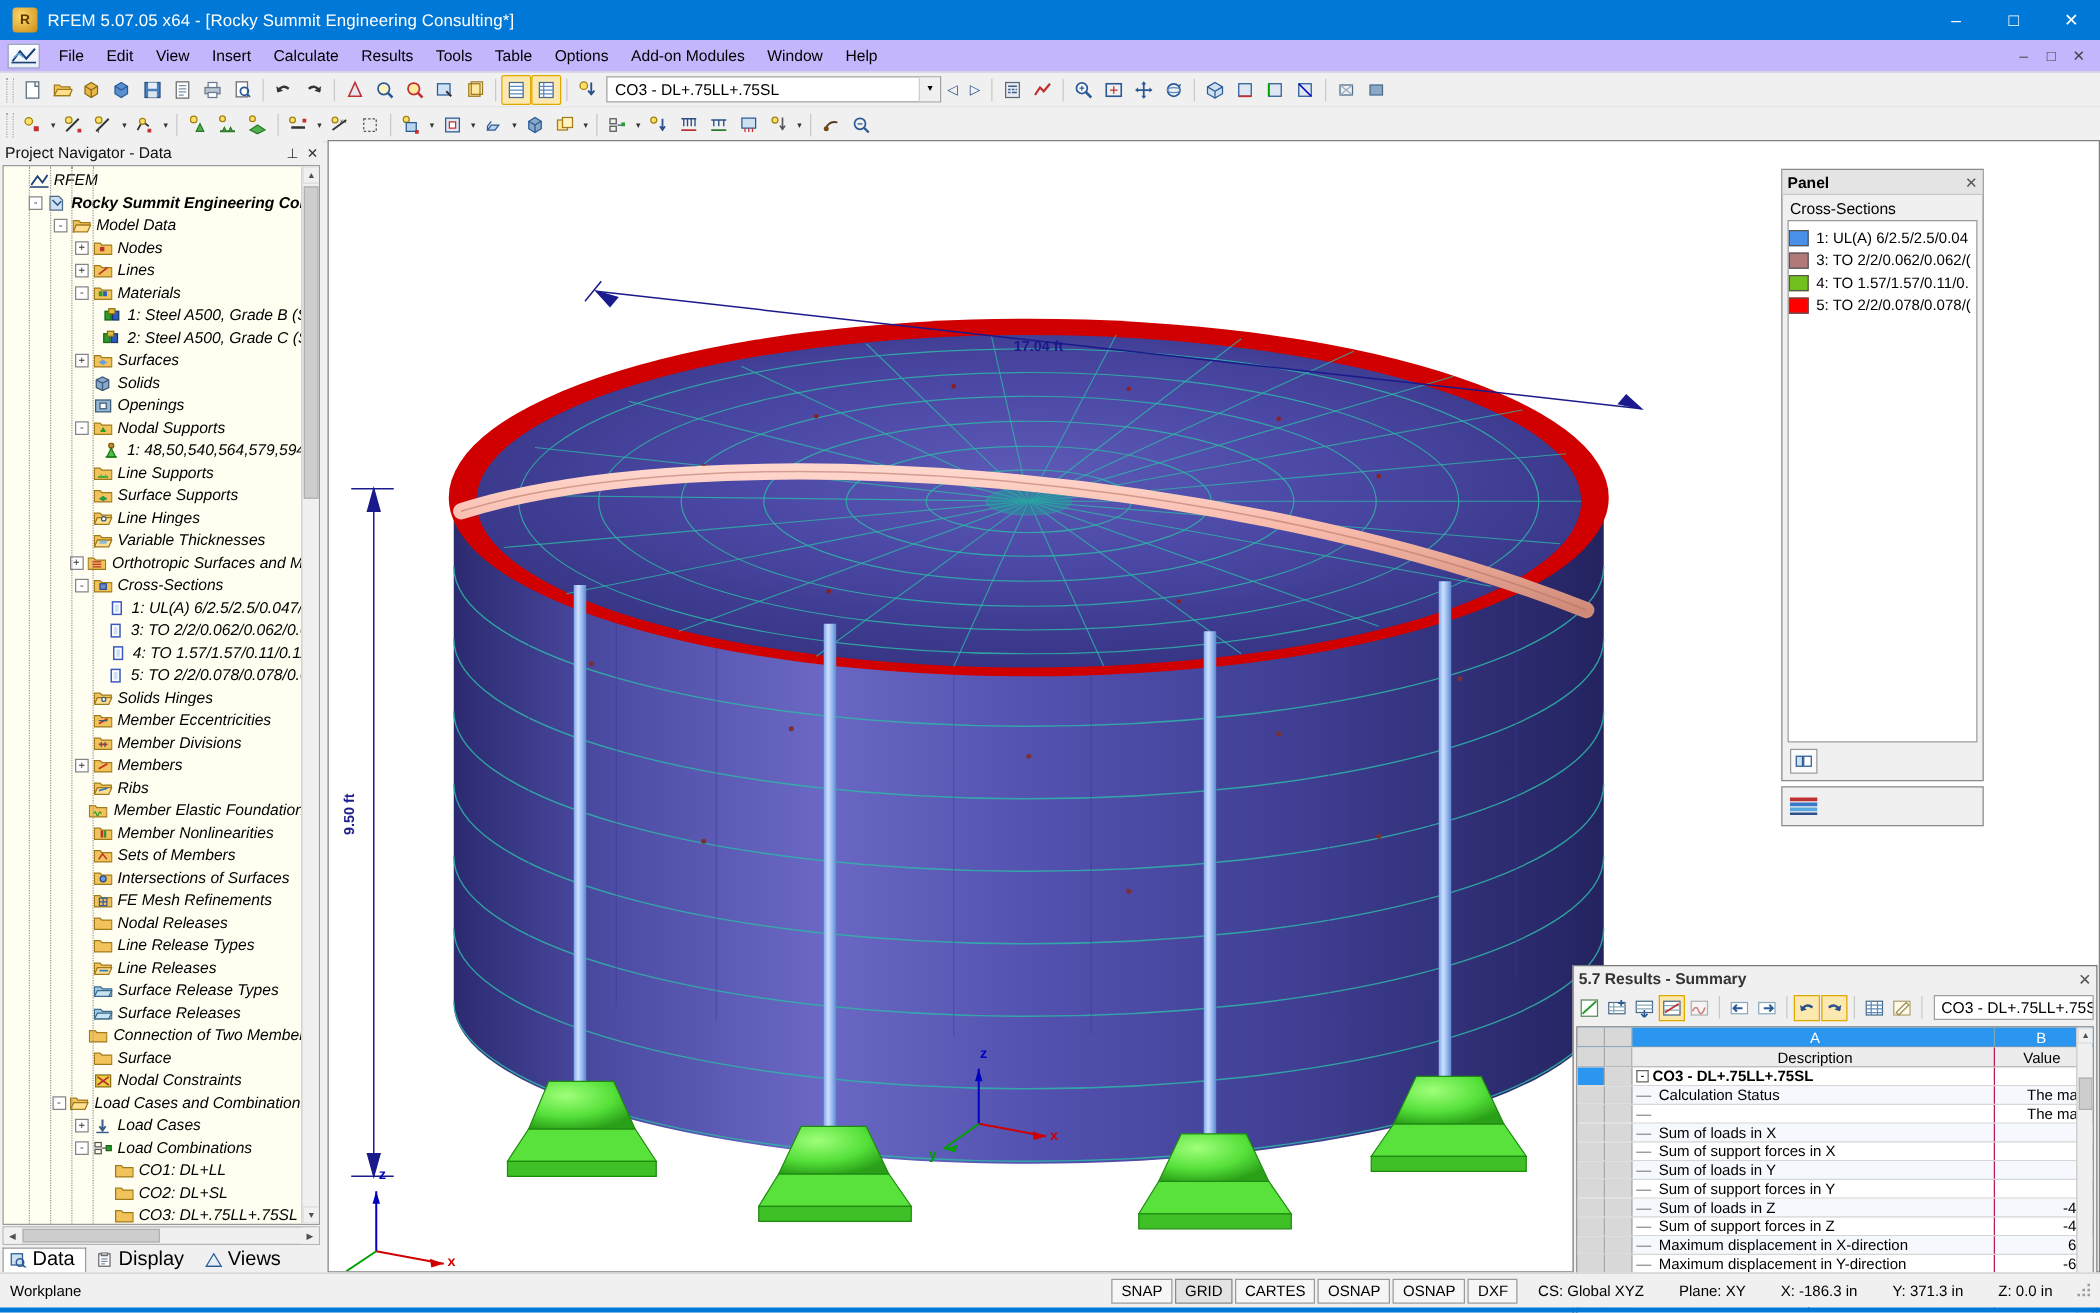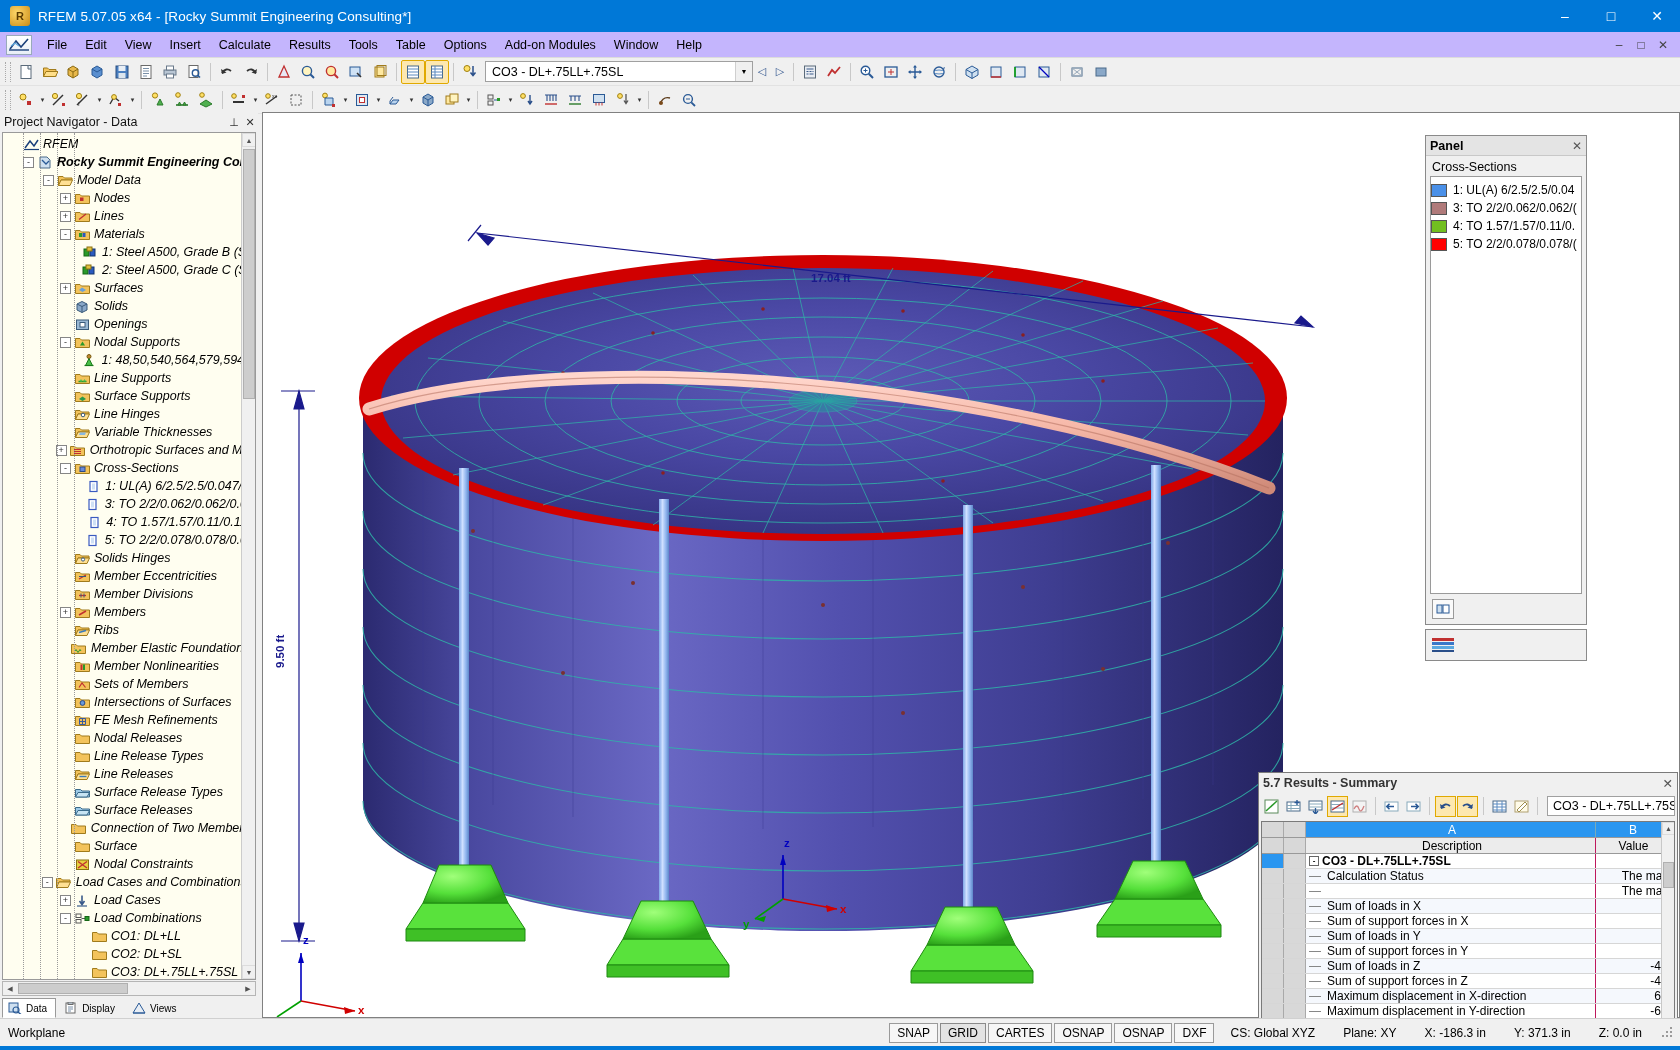--- a/index.html
+++ b/index.html
@@ -102,21 +102,21 @@
   #nav-vscroll{
     position:absolute;right:0;top:0;width:14px;bottom:0;background:#f0f0f0;border-left:1px solid #ccc;
   }
   .sb-arrow{width:14px;height:14px;background:#f0f0f0;display:flex;align-items:center;justify-content:center;font-size:7px;color:#505050;border:1px solid #dcdcdc;}
   .sb-thumb{position:absolute;left:1px;width:12px;background:#cdcdcd;border:1px solid #b0b0b0;}
   #nav-hscroll{height:15px;margin:1px 2px 0 2px;background:#f0f0f0;border:1px solid #b5b5b5;display:flex;align-items:center;}
   #nav-hscroll .hthumb{height:11px;width:110px;background:#cdcdcd;border:1px solid #b0b0b0;margin-left:1px;}
   #nav-hscroll .sb-arrow{height:13px;border:none;}
   #nav-tabs{height:22px;display:flex;align-items:flex-end;padding-left:2px;gap:2px;}
   .navtab{
-    height:20px;display:flex;align-items:center;padding:0 8px 0 4px;font-size:10px;
+    height:20px;display:flex;align-items:center;padding:0 8px 0 4px;font-size:16px;
     border:1px solid transparent;
   }
   .navtab.active{background:#fff;border:1px solid #9a9a9a;border-bottom-color:#fff;}
   .navtab .ic{width:16px;height:14px;margin-right:3px;display:flex;align-items:center;justify-content:center;}
   
   #view3d{
     position:absolute;left:262px;top:0;width:1418px;height:906px;
     background:#ffffff;border:1px solid #808080;overflow:hidden;
   }
   #view-canvas{position:absolute;inset:0;}

